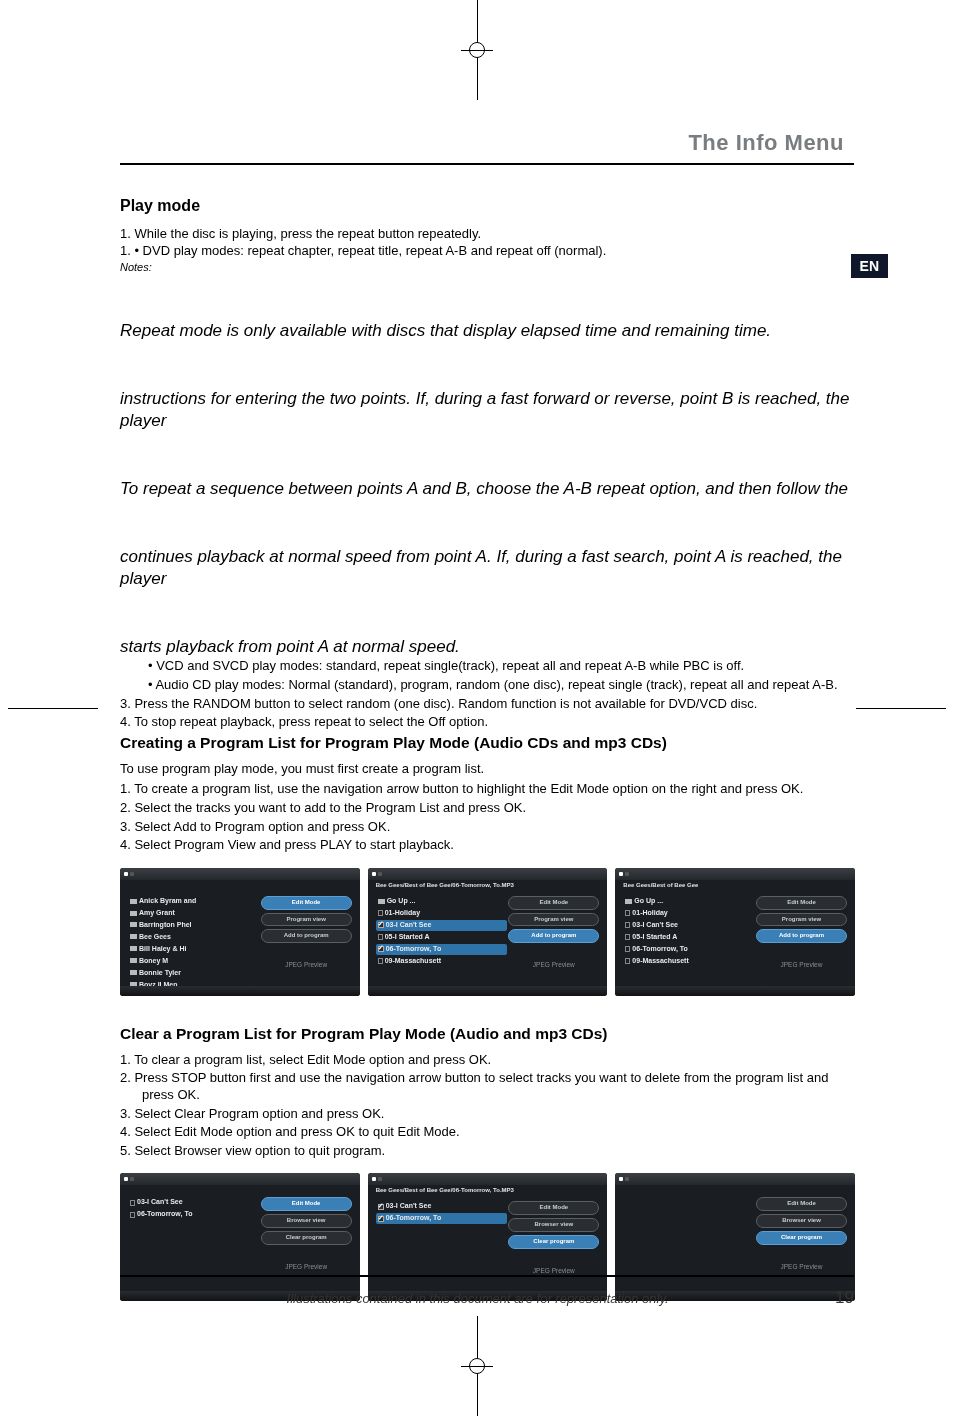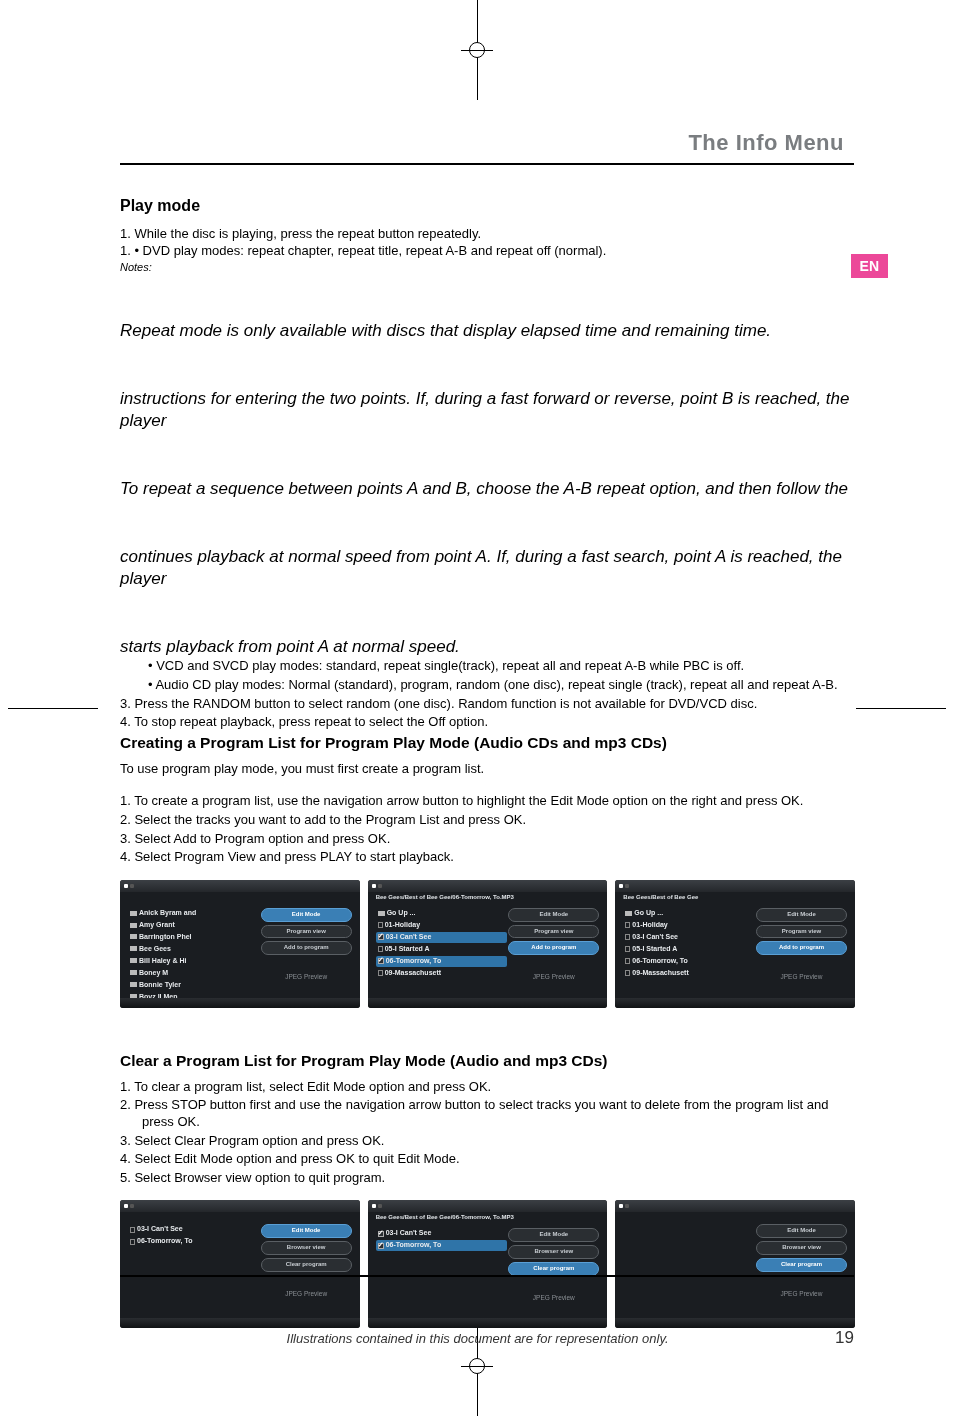--- a/index.html
+++ b/index.html
@@ -14,21 +14,21 @@
   .crop-bottom::before { left: 50%; top: 0; width: 1px; height: 100px; }
   .crop-bottom::after { left: 0; top: 50px; width: 32px; height: 1px; }
   .crop-bottom .circ { position: absolute; left: 50%; top: 50px; width: 16px; height: 16px; border: 1px solid #000; border-radius: 50%; transform: translate(-50%, -50%); background: #fff; }
   .crop-left, .crop-right { position: absolute; top: 50%; transform: translateY(-50%); width: 90px; height: 30px; }
   .crop-left { left: 8px; }
   .crop-right { right: 8px; }
   .crop-left::before, .crop-right::before { content: ""; position: absolute; left: 0; top: 50%; width: 90px; height: 1px; background: #000; }
   .topline { position: absolute; top: 163px; left: 120px; right: 100px; height: 2px; background: #000; }
   .bottomline { position: absolute; top: 1275px; left: 120px; right: 100px; height: 2px; background: #000; }
   .chapter-title { position: absolute; top: 130px; right: 110px; font-size: 22px; font-weight: bold; color: #7a7d80; letter-spacing: 0.5px; }
-  .en-badge { position: absolute; top: 254px; right: 66px; background: #ec4899; color: #fff; font-weight: bold; font-size: 14px; padding: 4px 9px; }
+  .en-badge { position: absolute; top: 254px; right: 66px; background: #0f172a; color: #fff; font-weight: bold; font-size: 14px; padding: 4px 9px; }
   .content { position: absolute; top: 196px; left: 120px; width: 735px; font-size: 13px; line-height: 1.28; }
   h3.section { font-size: 16px; font-weight: bold; margin-bottom: 10px; }
   h3.section-h { font-size: 15.5px; font-weight: bold; margin-top: 0; margin-bottom: 8px; }
   .notes-label { font-style: italic; font-size: 11px; }
   .notes-body { font-style: italic; font-size: 17px; line-height: 1.3; margin-top: 46px; }
   ul.sub { list-style: none; padding-left: 28px; }
   ul.sub li { text-indent: -10px; padding-left: 10px; margin-bottom: 2px; }
   ol.instr { list-style: none; padding-left: 0; }
   ol.instr li { margin-bottom: 2px; padding-left: 22px; text-indent: -22px; }
   .screenshots { display: flex; gap: 8px; margin-top: 14px; }
@@ -38,21 +38,21 @@
   .shot .filelist { position: absolute; top: 28px; left: 8px; width: 55%; }
   .shot .filelist .row { padding: 1px 2px; font-weight: bold; color: #e8ebee; border-radius: 2px; margin-bottom: 1px; }
   .shot .filelist .hl { background: #2f74a8; }
   .shot .side { position: absolute; top: 28px; right: 8px; width: 38%; text-align: center; }
   .shot .btn { display: block; margin: 0 auto 3px; padding: 2px 4px; font-size: 6px; color: #c8cdd2; border: 1px solid #5a5f64; border-radius: 7px; background: #2a2e32; font-weight: bold; white-space: nowrap; }
   .shot .btn.sel { background: #3a7fb5; border-color: #5a9fd5; color: #fff; }
   .shot .jpeg { margin-top: 18px; font-size: 6.5px; color: #8a8f94; }
   .shot .dot { position: absolute; top: 4px; left: 4px; width: 4px; height: 4px; background: #fff; border-radius: 1px; }
   .shot .dot2 { position: absolute; top: 4px; left: 10px; width: 4px; height: 4px; background: #555; border-radius: 1px; }
   .shot .botbar { position: absolute; bottom: 0; left: 0; right: 0; height: 10px; background: linear-gradient(#2a2d31,#101214); }
-  .footer { position: absolute; top: 1288px; left: 120px; right: 100px; display: flex; justify-content: space-between; align-items: center; font-style: italic; font-size: 13px; color: #333; margin-top: 40px; }
+  .footer { position: absolute; top: 1288px; left: 120px; right: 100px; display: flex; justify-content: space-between; align-items: center; font-style: italic; font-size: 13px; color: #333; }
   .footer .pageno { font-style: normal; font-size: 17px; }
   .icon-folder { display: inline-block; width: 7px; height: 5px; background: #bbb; margin-right: 2px; vertical-align: middle; }
   .icon-file { display: inline-block; width: 5px; height: 6px; border: 0.5px solid #888; margin-right: 2px; vertical-align: middle; }
   .chk { display: inline-block; width: 6px; height: 6px; border: 0.5px solid #aaa; margin-right: 2px; vertical-align: middle; background: #2a2e32; position: relative; }
   .chk.on::after { content: "✓"; position: absolute; left: -1px; top: -3px; font-size: 7px; color: #fff; }
 </style>
 </head>
 <body>
 
 <div class="crop-top">
@@ -83,21 +83,21 @@
   <ul class="sub">
     <li>• VCD and SVCD play modes: standard, repeat single(track), repeat all and repeat A-B while PBC is off.</li>
     <li>• Audio CD play modes: Normal (standard), program, random (one disc), repeat single (track), repeat all and repeat A-B.</li>
   </ul>
   <ol class="instr">
     <li>3. Press the RANDOM button to select random (one disc). Random function is not available for DVD/VCD disc.</li>
     <li>4. To stop repeat playback, press repeat to select the Off option.</li>
   </ol>
 
   <h3 class="section-h">Creating a Program List for Program Play Mode (Audio CDs and mp3 CDs)</h3>
-  <div style="margin-bottom:16px;">To use program play mode, you must first create a program list.</div>
+  <div style="margin-bottom:4px;">To use program play mode, you must first create a program list.</div>
   <ol class="instr">
     <li>1. To create a program list, use the navigation arrow button to highlight the Edit Mode option on the right and press OK.</li>
     <li>2. Select the tracks you want to add to the Program List and press OK.</li>
     <li>3. Select Add to Program option and press OK.</li>
     <li>4. Select Program View and press PLAY to start playback.</li>
   </ol>
 
   <div class="screenshots">
     <div class="shot">
       <div class="topbar"></div>
@@ -160,21 +160,21 @@
       <div class="side">
         <span class="btn">Edit Mode</span>
         <span class="btn">Program view</span>
         <span class="btn sel">Add to program</span>
         <div class="jpeg">JPEG Preview</div>
       </div>
       <div class="botbar"></div>
     </div>
   </div>
 
-  <h3 class="section-h" style="margin-top:43px;">Clear a Program List for Program Play Mode (Audio and mp3 CDs)</h3>
+  <h3 class="section-h" style="margin-top:28px;">Clear a Program List for Program Play Mode (Audio and mp3 CDs)</h3>
   <ol class="instr">
     <li>1. To clear a program list, select Edit Mode option and press OK.</li>
     <li>2. Press STOP button first and use the navigation arrow button to select tracks you want to delete from the program list and press OK.</li>
     <li>3. Select Clear Program option and press OK.</li>
     <li>4. Select Edit Mode option and press OK to quit Edit Mode.</li>
     <li>5. Select Browser view option to quit program.</li>
   </ol>
 
   <div class="screenshots">
     <div class="shot">

